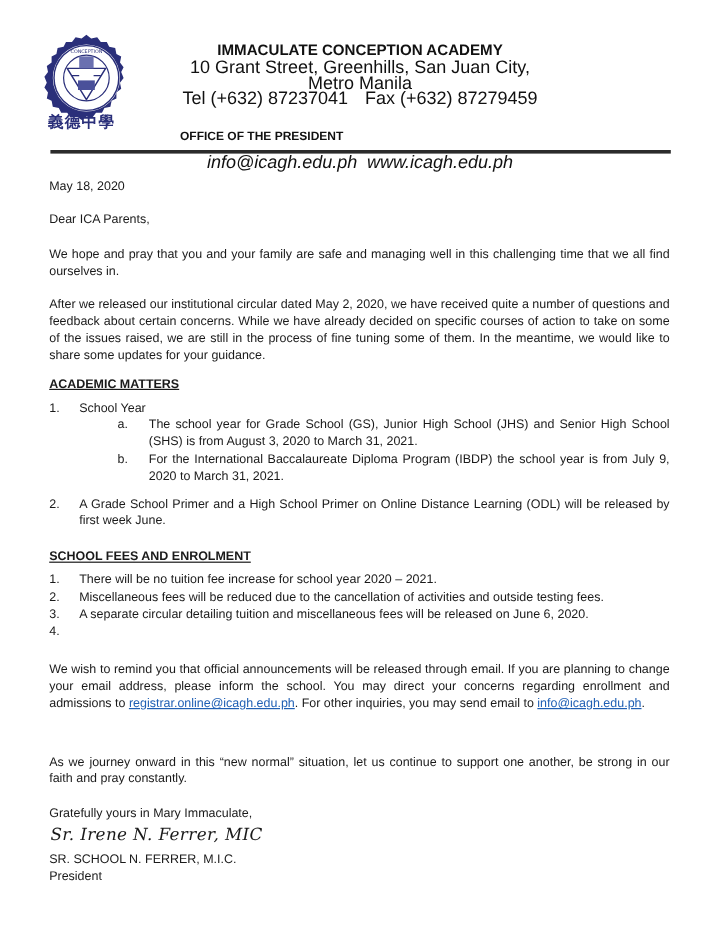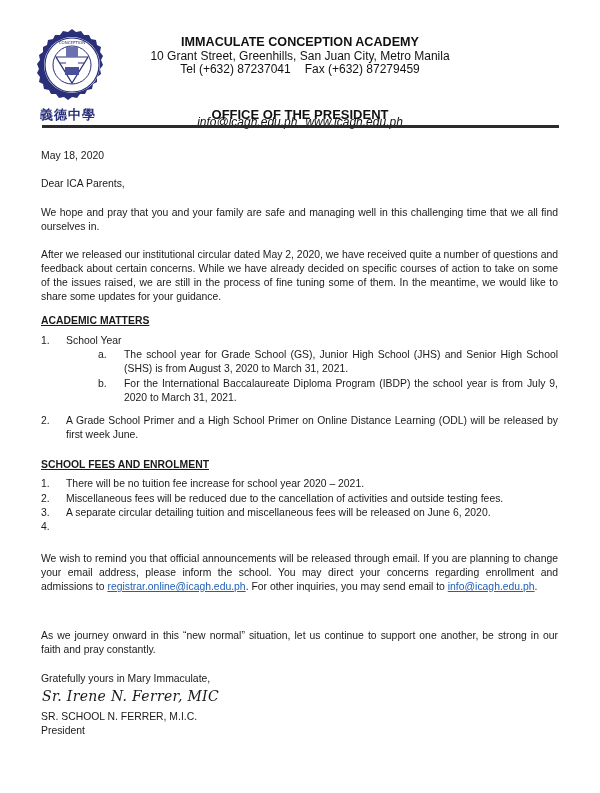--- a/index.html
+++ b/index.html
@@ -3,27 +3,27 @@
 <meta charset="utf-8">
 <style>
   * { box-sizing: border-box; margin: 0; padding: 0; }
   html, body { width: 600px; height: 793px; background: #ffffff; overflow: hidden; }
   body { font-family: "Liberation Sans", "DejaVu Sans", sans-serif; color: #1a1a1a; font-size: 10.4px; line-height: 14px; position: relative; }
 
   .page { position: absolute; left: 0; top: 0; width: 600px; height: 793px; }
 
   
   .logo { position: absolute; left: 34px; top: 27px; width: 76px; height: 76px; }
-  .chinese { position: absolute; left: 40px; top: 96px; font-family: "DejaVu Serif", serif; font-size: 13px; color: #2a2f7a; letter-spacing: 1px; font-weight: bold; margin-top: 12px; }
+  .chinese { position: absolute; left: 40px; top: 96px; font-family: "DejaVu Serif", serif; font-size: 13px; color: #2a2f7a; letter-spacing: 1px; font-weight: bold; }
   .org { position: absolute; left: 150px; top: 34px; width: 300px; text-align: center; }
   .org-name { font-weight: bold; font-size: 12.6px; line-height: 16px; color: #111; text-align: center; }
-  .org-line { font-size: 12px; line-height: 13px; color: #111; }
+  .org-line { font-size: 15px; line-height: 13px; color: #111; }
   .org-line .gap { display: inline-block; width: 14px; }
   .org-italic { font-style: italic; margin-top: 40px; }
-  .office { position: absolute; left: 150px; top: 108px; width: 300px; text-align: center; font-weight: bold; font-size: 13px; color: #111; }
+  .office { position: absolute; left: 150px; top: 108px; width: 300px; font-weight: bold; font-size: 10px; color: #111; }
   .rule { position: absolute; left: 42px; top: 125px; width: 517px; height: 3px; background: #2b2b2b; }
 
   
   .t { position: absolute; left: 41px; width: 517px; }
   .just { text-align: justify; text-align-last: left; }
   .heading { font-weight: bold; text-decoration: underline; }
   .num { position: absolute; left: 41px; }
   .item { position: absolute; left: 66px; width: 492px; }
   .sub-letter { position: absolute; left: 98px; }
   .sub-item { position: absolute; left: 124px; width: 434px; }

